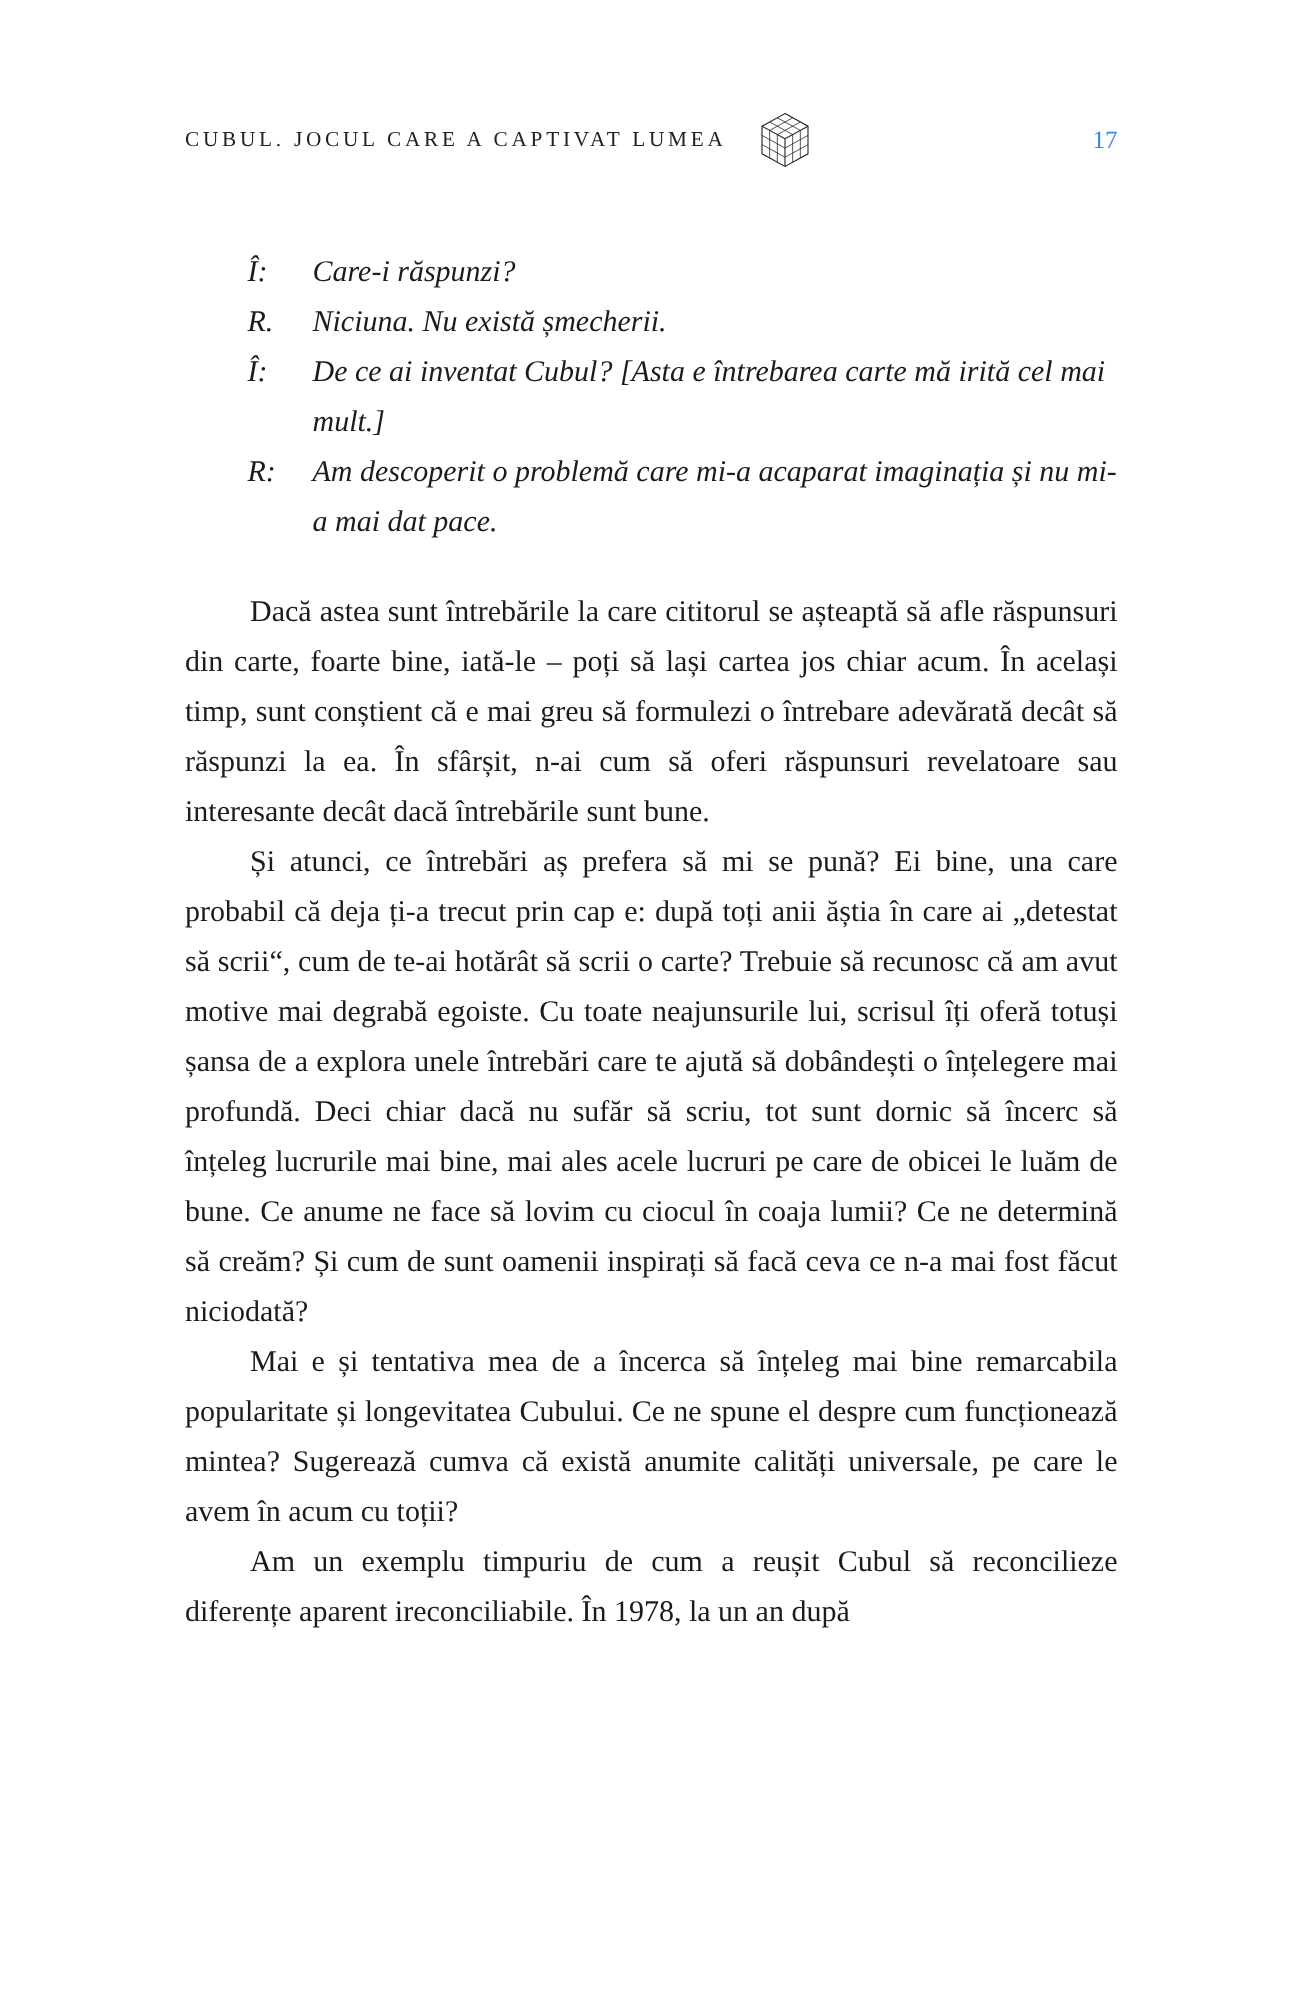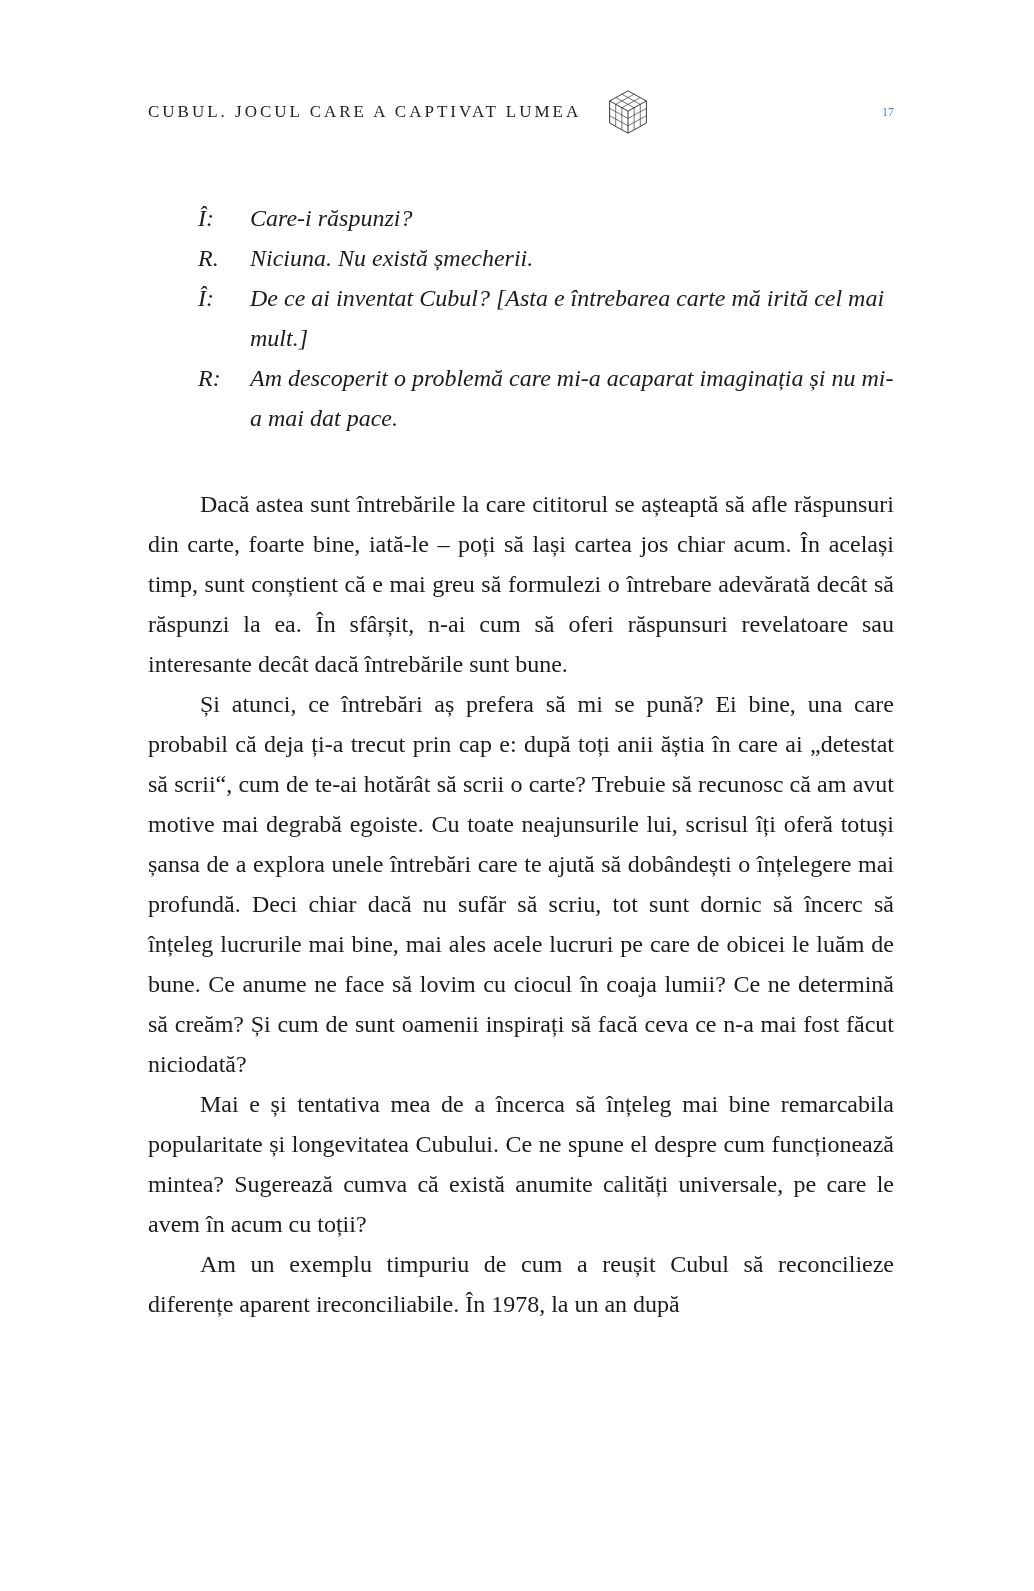--- a/index.html
+++ b/index.html
@@ -28,41 +28,41 @@
     white-space: nowrap;
   }
   .cube-icon {
     margin-left: 24px;
     display: inline-flex;
     align-items: center;
   }
   .cube-icon svg { display: block; }
   .page-number {
     margin-left: auto;
-    font-size: 12px;
+    font-size: 20px;
     color: #3b82f6;
   }
 
   .dialogue {
     margin-top: 62px;
     margin-left: 50px;
     font-style: italic;
     font-size: 24px;
     line-height: 40px;
     color: #1b1b1b;
   }
   .dialogue-row { display: flex; }
   .dialogue-speaker {
     width: 52px;
     flex-shrink: 0;
   }
   .dialogue-text { flex: 1; }
 
   .body-text {
-    margin-top: 46px;
+    margin-top: 32px;
     font-size: 24px;
     line-height: 40px;
     text-align: justify;
     color: #1b1b1b;
   }
   .para { text-indent: 52px; }
 </style>
 </head>
 <body>
 

